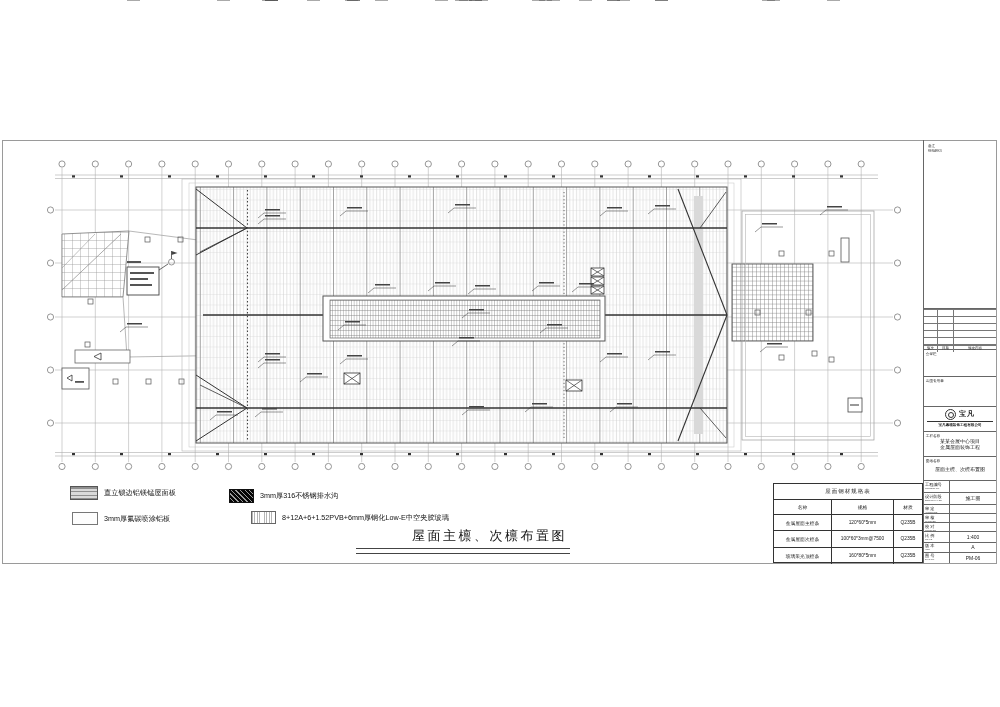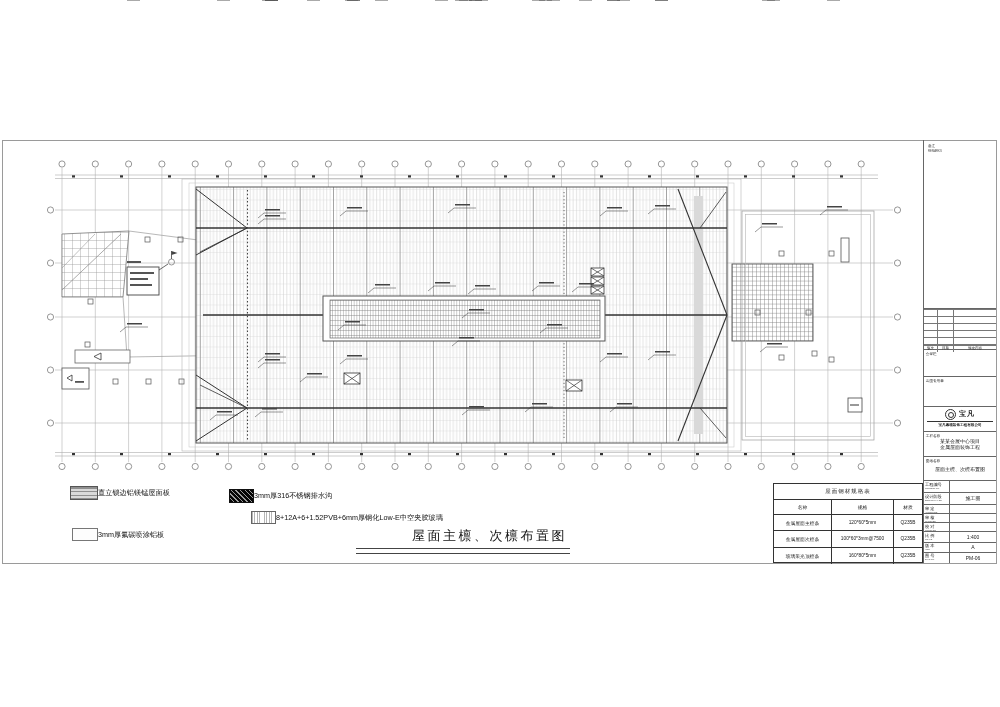--- a/index.html
+++ b/index.html
@@ -29,21 +29,21 @@
   .spec{left:773px;top:483px;width:150px;height:80px;border:1px solid #333;box-sizing:border-box;font-size:5px;}
   .spec .t-title{height:15px;border-bottom:1px solid #333;display:flex;align-items:center;justify-content:center;font-size:5.5px;letter-spacing:1px;}
   .spec .t-row{display:flex;border-bottom:1px solid #333;height:15px;box-sizing:border-box;}
   .spec .t-row:last-child{border-bottom:none;}
   .spec .c1{width:58px;border-right:1px solid #333;}
   .spec .c2{width:62px;border-right:1px solid #333;}
   .spec .c3{flex:1;}
   .spec .cell{display:flex;align-items:center;justify-content:center;box-sizing:border-box;font-size:4.8px;}
   .spec .t-data{height:16.3px;}
   
-  .legend-item{position:absolute;display:flex;align-items:center;}
+  .legend-item{position:absolute;display:flex;align-items:center;gap:6px;}
   .sw{box-sizing:border-box;}
   .sw-seam{width:28px;height:14px;border:1.6px solid #555;
     background:repeating-linear-gradient(180deg,#8f8f8f 0 1.6px,#d9d9d9 1.6px 3.8px);}
   .sw-alum{width:26px;height:13px;border:1px solid #777;background:#fdfdfd;}
   .sw-steel{width:25px;height:14px;border:1px solid #111;
     background:repeating-linear-gradient(45deg,#050505 0 2.4px,#9a9a9a 2.4px 3.2px);}
   .sw-glass{width:25px;height:13px;border:1px solid #666;
     background:repeating-linear-gradient(90deg,#b5b5b5 0 0.7px,#fff 0.7px 2.4px),
                repeating-linear-gradient(180deg,#b5b5b5 0 0.7px,#fff 0.7px 2.4px);}
   .legend-label{font-size:7.2px;color:#111;white-space:nowrap;}
@@ -562,21 +562,21 @@
       <div class="c1 cell">玻璃采光顶檩条</div>
       <div class="c2 cell">160*80*5mm</div>
       <div class="c3 cell">Q235B</div>
     </div>
   </div>
 
   <div class="legend-item" style="left:70px;top:486px;">
     <span class="sw sw-seam"></span>
     <span class="legend-label">直立锁边铝镁锰屋面板</span>
   </div>
-  <div class="legend-item" style="left:72px;top:528px;text-align:center;">
+  <div class="legend-item" style="left:72px;top:512px;text-align:center;">
     <span class="sw sw-alum"></span>
     <span class="legend-label">3mm厚氟碳喷涂铝板</span>
   </div>
   <div class="legend-item" style="left:229px;top:489px;justify-content:center;">
     <span class="sw sw-steel"></span>
     <span class="legend-label">3mm厚316不锈钢排水沟</span>
   </div>
   <div class="legend-item" style="left:229px;top:511px;padding-left:22px;">
     <span class="sw sw-glass"></span>
     <span class="legend-label">8+12A+6+1.52PVB+6mm厚钢化Low-E中空夹胶玻璃</span>

